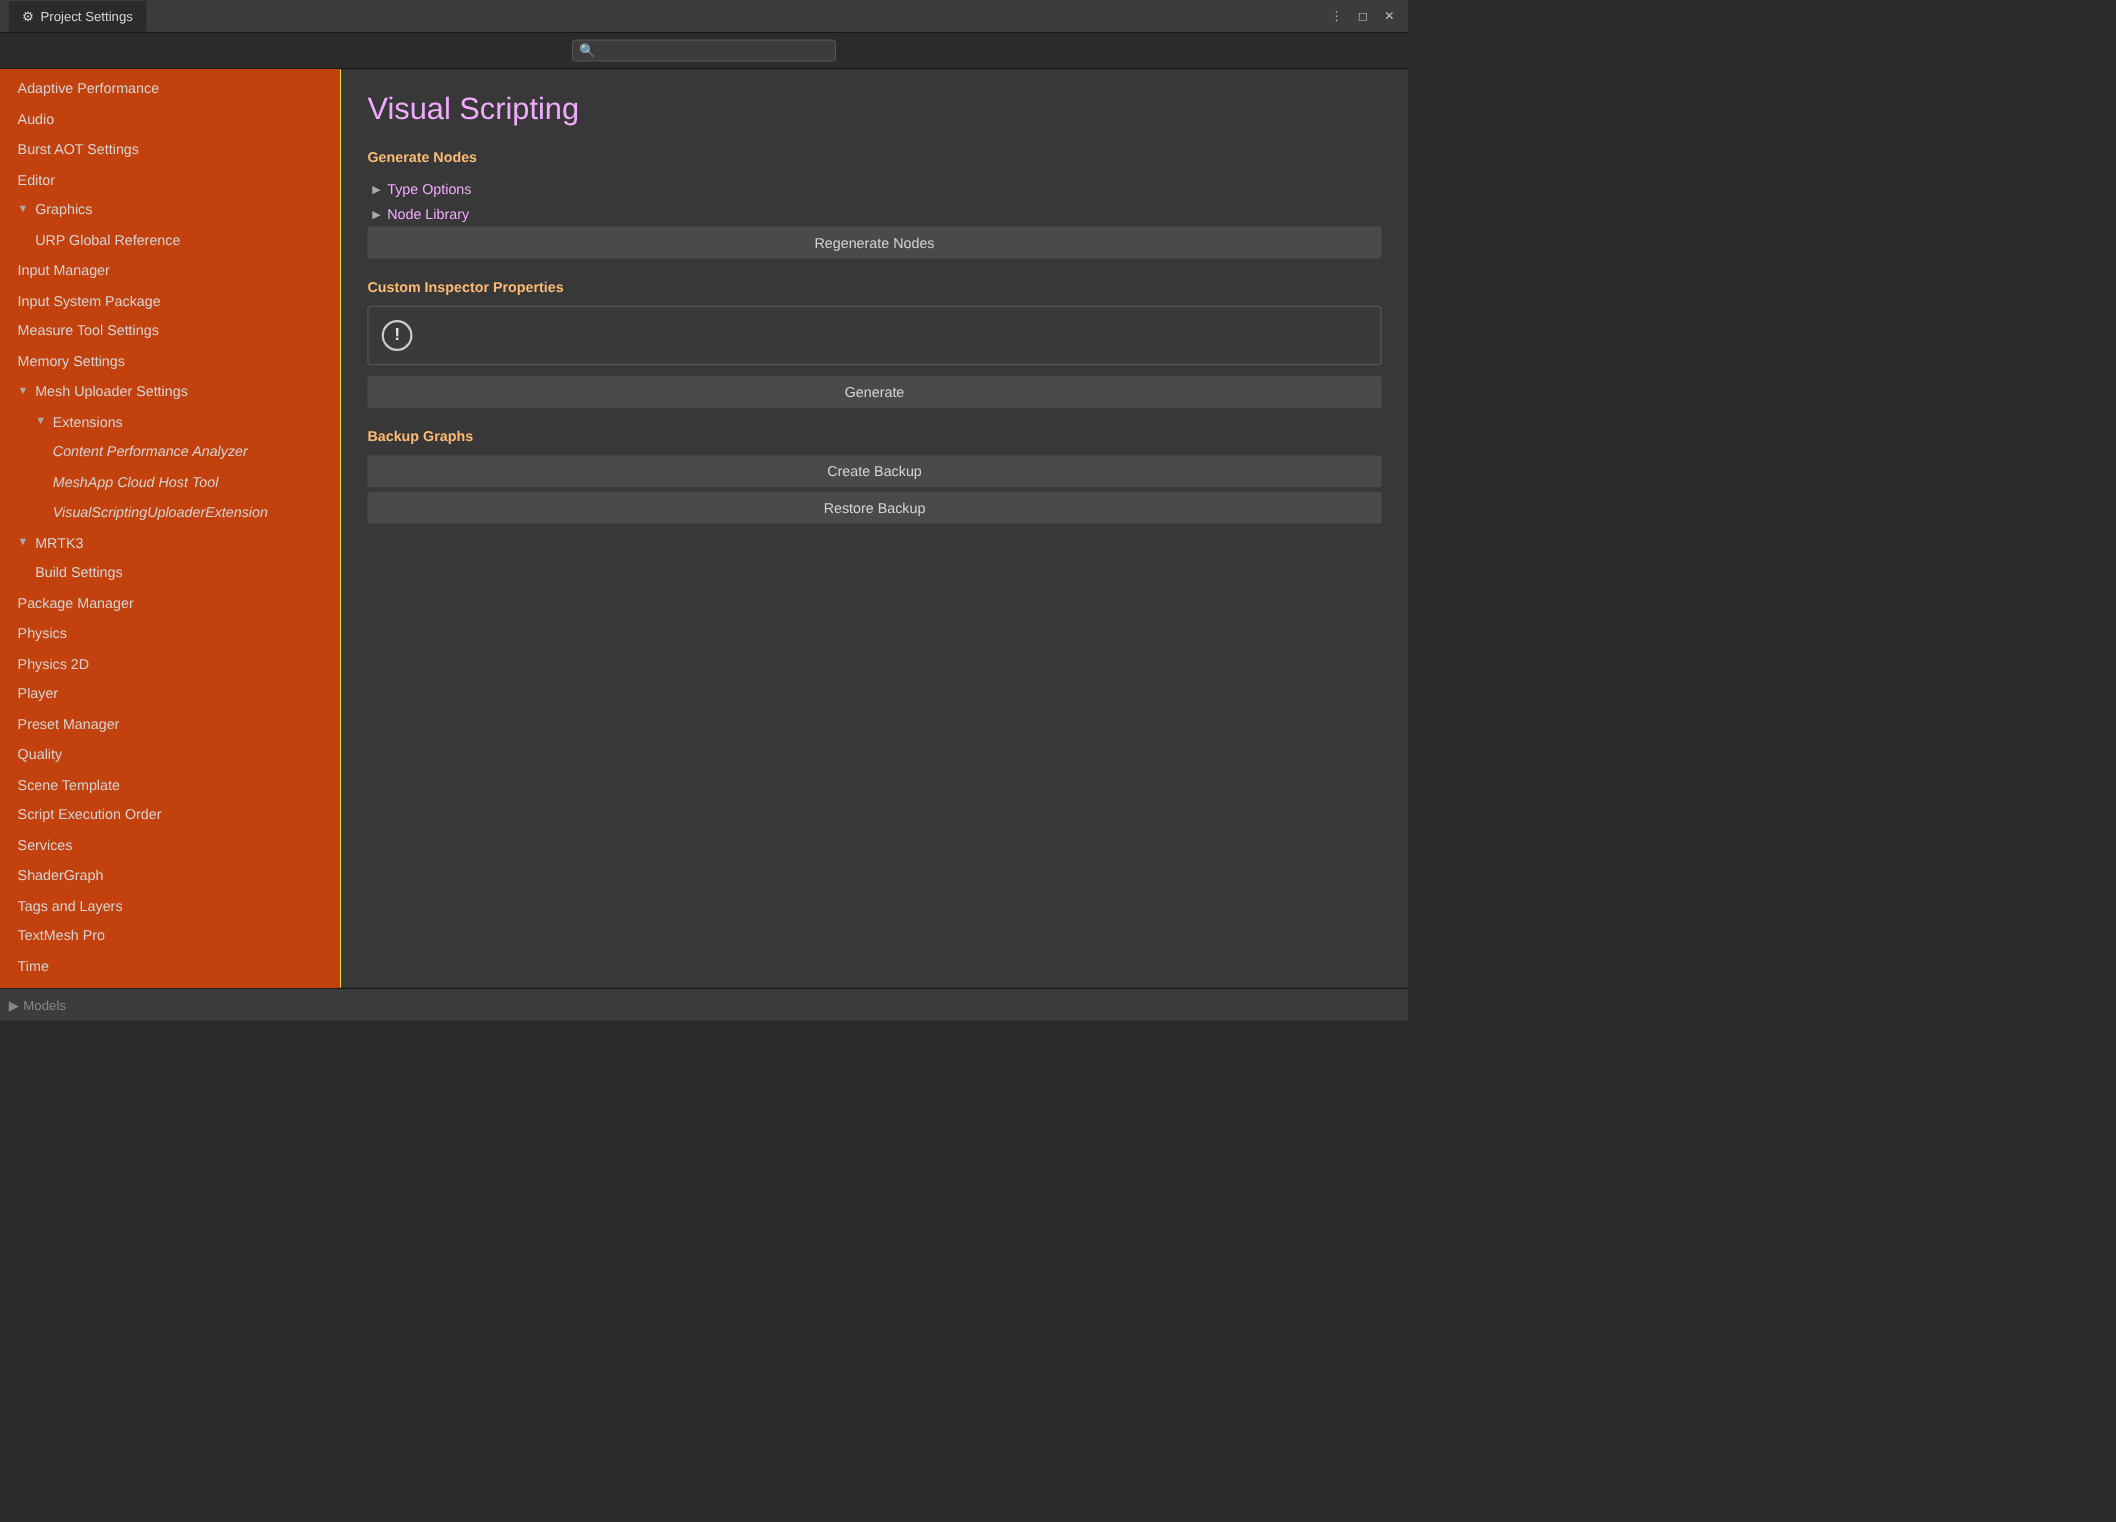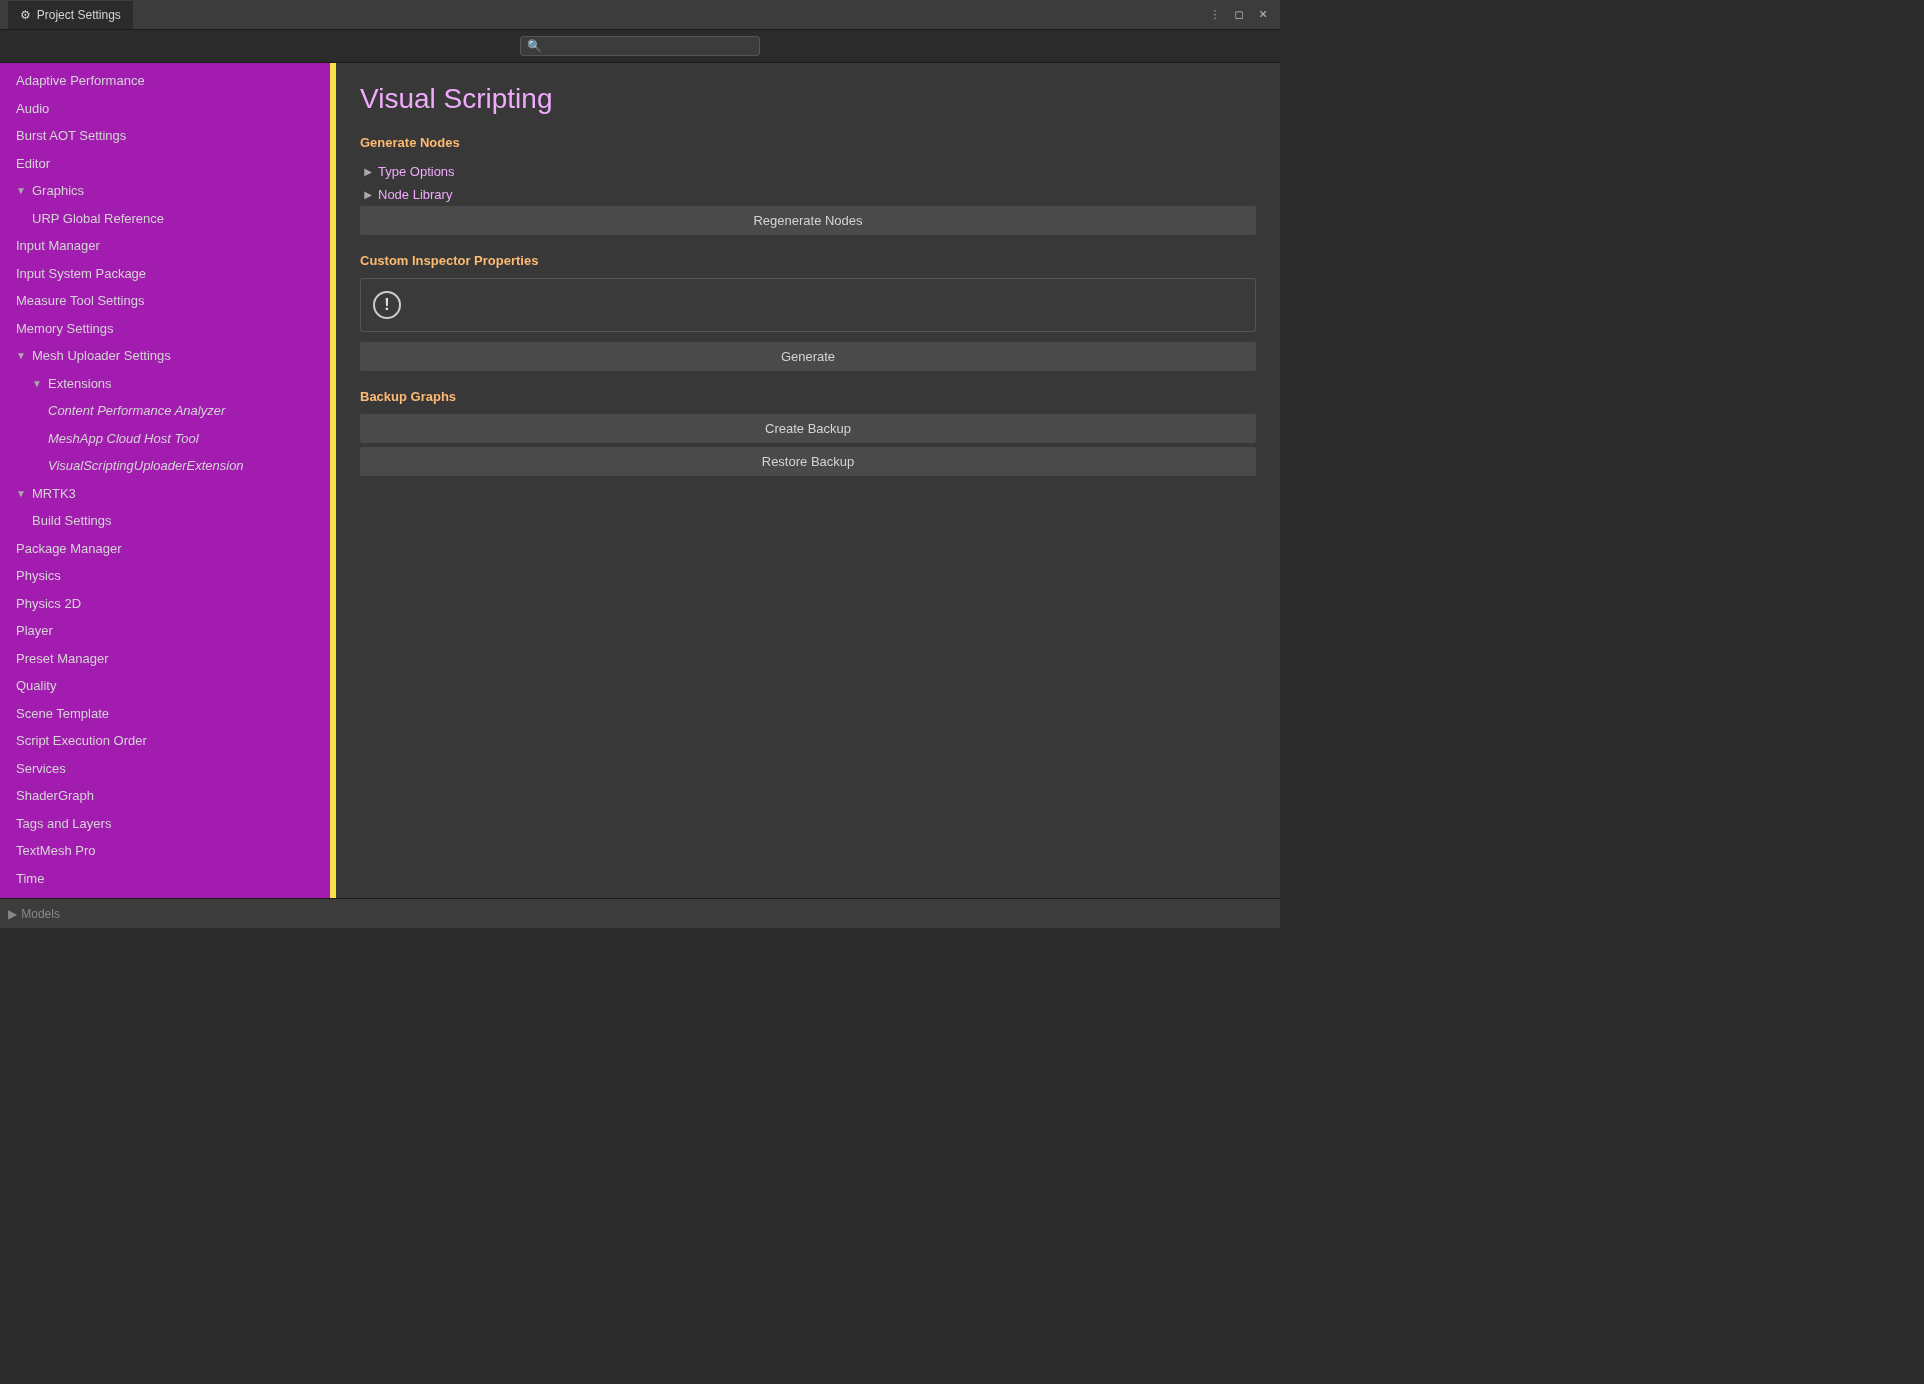--- a/index.html
+++ b/index.html
@@ -91,25 +91,25 @@
 
     
     .main {
       display: flex;
       flex: 1;
       overflow: hidden;
     }
 
     
     .sidebar {
-      width: 336px;
-      background: #a21caf;
+      width: 310px;
+      background: #c2410c;
       overflow-y: auto;
       flex-shrink: 0;
-      border-right: 6px solid #fde047;
+      border-right: 1px solid #fde047;
       padding: 4px 0;
     }
     .sidebar::-webkit-scrollbar { width: 8px; }
     .sidebar::-webkit-scrollbar-track { background: #2b2b2b; }
     .sidebar::-webkit-scrollbar-thumb { background: #555; }
 
     .sidebar-item {
       padding: 4px 16px;
       cursor: pointer;
       display: flex;

